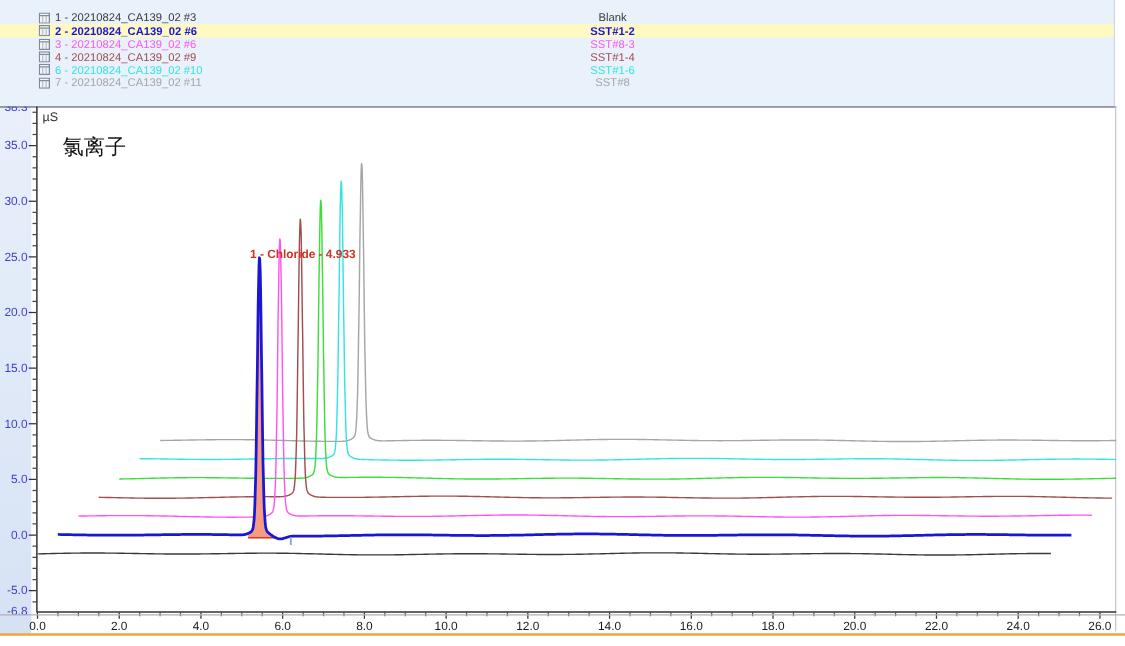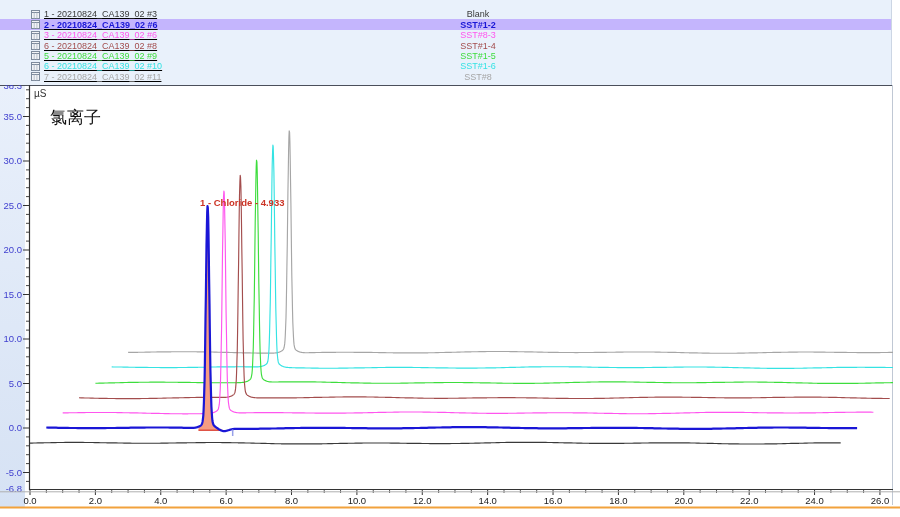--- a/index.html
+++ b/index.html
@@ -14,21 +14,21 @@
     background:#e9f1fb;border-right:1px solid #ccd6e4;
     padding-top:9px;box-sizing:border-box;
   }
   .lrow{
     height:10.45px;display:flex;align-items:center;position:relative;
     font-size:9px;line-height:10px;white-space:nowrap;padding-left:31px;
     cursor:default;
   }
   .lrow.sel{background:#d9dfeb;font-weight:bold;}
   .licon{width:9px;height:9px;margin-right:4px;flex:0 0 auto;}
-  .lsample{position:absolute;left:436px;width:84px;text-align:center;}
+  .lsample{position:absolute;left:448px;width:84px;text-align:center;}
 </style>
 </head>
 <body>
 
 <svg id="plot" width="900" height="517" viewBox="0 0 900 517" xmlns="http://www.w3.org/2000/svg">
     <defs>
       <linearGradient id="strip" x1="0" y1="0" x2="0" y2="1">
         <stop offset="0%" stop-color="#e9f0fb"></stop>
         <stop offset="100%" stop-color="#d6e2f4"></stop>
       </linearGradient>
@@ -180,32 +180,32 @@
       <path d="M62.7,412.9L64.7,412.8L66.6,412.8L68.6,412.8L70.5,412.7L72.5,412.7L74.5,412.7L76.4,412.7L78.4,412.6L80.3,412.6L82.3,412.6L84.3,412.6L86.2,412.5L88.2,412.5L90.1,412.5L92.1,412.5L94.1,412.5L96.0,412.5L98.0,412.5L100.0,412.5L101.9,412.5L103.9,412.5L105.8,412.5L107.8,412.5L109.8,412.5L111.7,412.5L113.7,412.5L115.6,412.5L117.6,412.6L119.6,412.6L121.5,412.6L123.5,412.7L125.5,412.7L127.4,412.7L129.4,412.8L131.3,412.8L133.3,412.8L135.3,412.9L137.2,412.9L139.2,413.0L141.1,413.0L143.1,413.1L145.1,413.1L147.0,413.2L149.0,413.2L151.0,413.3L152.9,413.3L154.9,413.4L156.8,413.4L158.8,413.4L160.8,413.5L162.7,413.5L164.7,413.6L166.6,413.6L168.6,413.6L170.6,413.7L172.5,413.7L174.5,413.7L176.5,413.7L178.4,413.7L180.4,413.7L182.3,413.8L184.3,413.8L186.3,413.8L188.2,413.8L190.2,413.7L192.1,413.7L194.1,413.7L196.1,413.7L198.0,413.7L200.0,413.7L201.9,413.6L202.3,413.6L202.6,413.6L202.9,413.6L203.3,413.6L203.6,413.6L203.9,413.6L204.2,413.6L204.6,413.6L204.9,413.6L205.2,413.6L205.5,413.6L205.9,413.6L206.2,413.6L206.5,413.5L206.9,413.5L207.2,413.5L207.5,413.5L207.8,413.5L208.2,413.5L208.5,413.5L208.8,413.4L209.1,413.4L209.5,413.4L209.8,413.4L210.1,413.3L210.4,413.3L210.8,413.2L211.1,413.2L211.4,413.1L211.8,413.1L212.1,413.0L212.4,412.9L212.7,412.8L213.1,412.7L213.4,412.6L213.7,412.5L214.0,412.4L214.4,412.3L214.7,412.1L215.0,412.0L215.4,411.8L215.7,411.6L216.0,411.4L216.3,411.2L216.7,411.0L217.0,410.7L217.3,410.5L217.6,410.1L218.0,409.7L218.3,409.0L218.6,408.0L218.9,406.5L219.3,404.2L219.6,400.7L219.9,395.5L220.3,388.0L220.6,377.8L220.9,364.3L221.2,347.3L221.6,326.9L221.9,303.7L222.2,278.7L222.5,253.6L222.9,230.3L223.2,210.9L223.5,197.4L223.9,191.1L224.2,192.7L224.5,202.0L224.8,218.1L225.2,239.2L225.5,263.5L225.8,288.7L226.1,313.2L226.5,335.3L226.8,354.4L227.1,370.0L227.4,382.1L227.8,391.1L228.1,397.6L228.4,402.1L228.8,405.0L229.1,407.0L229.4,408.2L229.7,409.0L230.1,409.6L230.4,410.0L230.7,410.3L231.0,410.5L231.4,410.7L231.7,410.9L232.0,411.1L232.4,411.3L232.7,411.5L233.0,411.6L233.3,411.7L233.7,411.9L234.0,412.0L234.3,412.1L234.6,412.2L235.0,412.3L235.3,412.4L235.6,412.4L235.9,412.5L236.3,412.5L236.6,412.6L236.9,412.6L237.3,412.7L237.6,412.7L237.9,412.7L238.2,412.7L238.6,412.8L238.9,412.8L239.2,412.8L239.5,412.8L239.9,412.8L240.2,412.8L240.5,412.8L240.9,412.8L241.2,412.8L241.5,412.8L241.8,412.8L242.2,412.8L242.5,412.8L242.8,412.8L243.1,412.8L243.5,412.8L243.8,412.8L244.1,412.8L244.4,412.8L244.8,412.8L245.1,412.8L245.4,412.8L245.8,412.8L246.1,412.8L246.4,412.7L246.7,412.7L247.1,412.7L249.0,412.7L251.0,412.7L252.9,412.7L254.9,412.6L256.9,412.6L258.8,412.6L260.8,412.6L262.8,412.6L264.7,412.6L266.7,412.6L268.6,412.6L270.6,412.6L272.6,412.6L274.5,412.6L276.5,412.6L278.4,412.6L280.4,412.6L282.4,412.6L284.3,412.7L286.3,412.7L288.3,412.7L290.2,412.7L292.2,412.8L294.1,412.8L296.1,412.8L298.1,412.8L300.0,412.9L302.0,412.9L303.9,412.9L305.9,413.0L307.9,413.0L309.8,413.0L311.8,413.0L313.7,413.0L315.7,413.1L317.7,413.1L319.6,413.1L321.6,413.1L323.6,413.1L325.5,413.1L327.5,413.1L329.4,413.1L331.4,413.1L333.4,413.1L335.3,413.1L337.3,413.1L339.2,413.1L341.2,413.1L343.2,413.1L345.1,413.1L347.1,413.0L349.1,413.0L351.0,413.0L353.0,413.0L354.9,412.9L356.9,412.9L358.9,412.8L360.8,412.8L362.8,412.8L364.7,412.7L366.7,412.7L368.7,412.6L370.6,412.6L372.6,412.6L374.6,412.5L376.5,412.5L378.5,412.4L380.4,412.4L382.4,412.3L384.4,412.3L386.3,412.3L388.3,412.2L390.2,412.2L392.2,412.2L394.2,412.1L396.1,412.1L398.1,412.1L400.1,412.0L402.0,412.0L404.0,412.0L405.9,412.0L407.9,412.0L409.9,412.0L411.8,412.0L413.8,412.0L415.7,412.0L417.7,412.0L419.7,412.0L421.6,412.0L423.6,412.1L425.5,412.1L427.5,412.1L429.5,412.1L431.4,412.2L433.4,412.2L435.4,412.2L437.3,412.3L439.3,412.3L441.2,412.4L443.2,412.4L445.2,412.4L447.1,412.5L449.1,412.5L451.0,412.6L453.0,412.6L455.0,412.7L456.9,412.7L458.9,412.8L460.9,412.8L462.8,412.9L464.8,412.9L466.7,413.0L468.7,413.0L470.7,413.0L472.6,413.1L474.6,413.1L476.5,413.1L478.5,413.2L480.5,413.2L482.4,413.2L484.4,413.2L486.4,413.3L488.3,413.3L490.3,413.3L492.2,413.3L494.2,413.3L496.2,413.3L498.1,413.3L500.1,413.3L502.0,413.3L504.0,413.3L506.0,413.3L507.9,413.3L509.9,413.2L511.9,413.2L513.8,413.2L515.8,413.2L517.7,413.1L519.7,413.1L521.7,413.1L523.6,413.1L525.6,413.0L527.5,413.0L529.5,413.0L531.5,413.0L533.4,412.9L535.4,412.9L537.3,412.9L539.3,412.8L541.3,412.8L543.2,412.8L545.2,412.8L547.2,412.8L549.1,412.7L551.1,412.7L553.0,412.7L555.0,412.7L557.0,412.7L558.9,412.7L560.9,412.7L562.8,412.7L564.8,412.7L566.8,412.7L568.7,412.7L570.7,412.7L572.7,412.8L574.6,412.8L576.6,412.8L578.5,412.8L580.5,412.8L582.5,412.9L584.4,412.9L586.4,412.9L588.3,413.0L590.3,413.0L592.3,413.0L594.2,413.1L596.2,413.1L598.2,413.2L600.1,413.2L602.1,413.2L604.0,413.3L606.0,413.3L608.0,413.4L609.9,413.4L611.9,413.4L613.8,413.5L615.8,413.5L617.8,413.5L619.7,413.6L621.7,413.6L623.7,413.6L625.6,413.6L627.6,413.7L629.5,413.7L631.5,413.7L633.5,413.7L635.4,413.7L637.4,413.7L639.3,413.7L641.3,413.7L643.3,413.7L645.2,413.7L647.2,413.7L649.1,413.6L651.1,413.6L653.1,413.6L655.0,413.6L657.0,413.5L659.0,413.5L660.9,413.5L662.9,413.4L664.8,413.4L666.8,413.3L668.8,413.3L670.7,413.3L672.7,413.2L674.6,413.2L676.6,413.1L678.6,413.1L680.5,413.0L682.5,413.0L684.5,412.9L686.4,412.9L688.4,412.8L690.3,412.8L692.3,412.7L694.3,412.7L696.2,412.6L698.2,412.6L700.1,412.5L702.1,412.5L704.1,412.5L706.0,412.4L708.0,412.4L710.0,412.4L711.9,412.4L713.9,412.3L715.8,412.3L717.8,412.3L719.8,412.3L721.7,412.3L723.7,412.3L725.6,412.3L727.6,412.3L729.6,412.3L731.5,412.3L733.5,412.3L735.5,412.3L737.4,412.4L739.4,412.4L741.3,412.4L743.3,412.4L745.3,412.5L747.2,412.5L749.2,412.5L751.1,412.5L753.1,412.6L755.1,412.6L757.0,412.6L759.0,412.7L760.9,412.7L762.9,412.7L764.9,412.7L766.8,412.8L768.8,412.8L770.8,412.8L772.7,412.9L774.7,412.9L776.6,412.9L778.6,412.9L780.6,412.9L782.5,412.9L784.5,413.0L786.4,413.0L788.4,413.0L790.4,413.0L792.3,413.0L794.3,413.0L796.3,413.0L798.2,413.0L800.2,412.9L802.1,412.9L804.1,412.9L806.1,412.9L808.0,412.9L810.0,412.8L811.9,412.8L813.9,412.8L815.9,412.8L817.8,412.7L819.8,412.7L821.8,412.7L823.7,412.6L825.7,412.6L827.6,412.6L829.6,412.5L831.6,412.5L833.5,412.5L835.5,412.4L837.4,412.4L839.4,412.4L841.4,412.3L843.3,412.3L845.3,412.3L847.2,412.2L849.2,412.2L851.2,412.2L853.1,412.2L855.1,412.2L857.1,412.1L859.0,412.1L861.0,412.1L862.9,412.1L864.9,412.1L866.9,412.1L868.8,412.1L870.8,412.1L872.7,412.2L873.4,412.2" fill="none" stroke="#ff55ee" stroke-width="1.15" stroke-linejoin="round"></path>
       <path d="M30.0,443.1L32.0,443.1L33.9,443.0L35.9,443.0L37.8,442.9L39.8,442.9L41.8,442.8L43.7,442.8L45.7,442.7L47.7,442.7L49.6,442.7L51.6,442.6L53.5,442.6L55.5,442.6L57.5,442.5L59.4,442.5L61.4,442.5L63.3,442.5L65.3,442.4L67.3,442.4L69.2,442.4L71.2,442.4L73.2,442.4L75.1,442.4L77.1,442.4L79.0,442.4L81.0,442.4L83.0,442.4L84.9,442.5L86.9,442.5L88.8,442.5L90.8,442.5L92.8,442.5L94.7,442.6L96.7,442.6L98.6,442.6L100.6,442.7L102.6,442.7L104.5,442.7L106.5,442.8L108.5,442.8L110.4,442.8L112.4,442.9L114.3,442.9L116.3,442.9L118.3,443.0L120.2,443.0L122.2,443.0L124.1,443.1L126.1,443.1L128.1,443.1L130.0,443.1L132.0,443.2L134.0,443.2L135.9,443.2L137.9,443.2L139.8,443.2L141.8,443.2L143.8,443.2L145.7,443.2L147.7,443.2L149.6,443.2L151.6,443.2L153.6,443.2L155.5,443.2L157.5,443.2L159.5,443.2L161.4,443.1L163.4,443.1L165.3,443.1L167.3,443.1L169.3,443.0L171.2,443.0L173.2,443.0L175.1,443.0L177.1,442.9L179.1,442.9L181.0,442.9L183.0,442.8L185.0,442.8L186.9,442.8L188.9,442.7L190.8,442.7L192.8,442.7L194.8,442.7L196.7,442.6L198.7,442.6L200.6,442.6L202.6,442.6L204.6,442.6L206.5,442.5L208.5,442.5L210.4,442.5L212.4,442.5L214.4,442.5L216.3,442.5L218.3,442.5L220.3,442.5L222.2,442.6L224.2,442.6L226.1,442.6L228.1,442.6L230.1,442.6L232.0,442.7L234.0,442.7L235.9,442.7L237.9,442.8L239.9,442.8L241.8,442.9L243.8,442.9L245.8,443.0L247.7,443.0L249.7,443.0L251.6,443.1L253.6,443.1L255.6,443.2L257.5,443.2L259.5,443.3L261.4,443.4L263.4,443.4L265.4,443.4L267.3,443.5L269.3,443.5L271.3,443.6L273.2,443.6L275.2,443.7L277.1,443.7L279.1,443.7L281.1,443.8L283.0,443.8L285.0,443.8L286.9,443.9L288.9,443.9L290.9,443.9L292.8,443.9L294.8,443.9L296.8,443.9L298.7,443.9L300.7,443.9L302.6,443.9L304.6,443.9L306.6,443.9L308.5,443.9L310.5,443.9L312.4,443.9L314.4,443.9L316.4,443.8L318.3,443.8L320.3,443.8L322.2,443.8L324.2,443.7L326.2,443.7L328.1,443.6L330.1,443.6L332.1,443.6L334.0,443.5L336.0,443.5L337.9,443.5L339.9,443.4L341.9,443.4L343.8,443.3L345.8,443.3L347.7,443.3L349.7,443.2L351.7,443.2L353.6,443.2L355.6,443.1L357.6,443.1L359.5,443.1L361.5,443.1L363.4,443.0L365.4,443.0L367.4,443.0L369.3,443.0L371.3,443.0L373.2,443.0L375.2,443.0L377.2,443.0L379.1,443.0L381.1,443.0L383.1,443.0L385.0,443.0L387.0,443.0L388.9,443.0L390.9,443.1L392.9,443.1L394.8,443.1L396.8,443.1L398.7,443.1L400.7,443.2L402.7,443.2L404.6,443.2L406.6,443.3L408.6,443.3L410.5,443.3L412.5,443.3L414.4,443.4L416.4,443.4L418.4,443.4L420.3,443.4L422.3,443.5L424.2,443.5L426.2,443.5L428.2,443.5L430.1,443.6L432.1,443.6L434.0,443.6L436.0,443.6L438.0,443.6L439.9,443.6L441.9,443.6L443.9,443.6L445.8,443.6L447.8,443.6L449.7,443.6L451.7,443.5L453.7,443.5L455.6,443.5L457.6,443.5L459.5,443.5L461.5,443.4L463.5,443.4L465.4,443.4L467.4,443.3L469.4,443.3L471.3,443.2L473.3,443.2L475.2,443.1L477.2,443.1L479.2,443.1L481.1,443.0L483.1,443.0L485.0,442.9L487.0,442.9L489.0,442.8L490.9,442.8L492.9,442.7L494.9,442.7L496.8,442.6L498.8,442.6L500.7,442.5L502.7,442.5L504.7,442.5L506.6,442.4L508.6,442.4L510.5,442.4L512.5,442.3L514.5,442.3L516.4,442.3L518.4,442.3L520.4,442.3L522.3,442.3L524.3,442.3L526.2,442.3L528.2,442.3L530.2,442.3L532.1,442.3L534.1,442.3L536.0,442.3L538.0,442.3L540.0,442.3L541.9,442.4L543.9,442.4L545.8,442.4L547.8,442.5L549.8,442.5L551.7,442.5L553.7,442.6L555.7,442.6L557.6,442.6L559.6,442.7L561.5,442.7L563.5,442.8L565.5,442.8L567.4,442.9L569.4,442.9L571.3,442.9L573.3,443.0L575.3,443.0L577.2,443.1L579.2,443.1L581.2,443.1L583.1,443.2L585.1,443.2L587.0,443.2L589.0,443.3L591.0,443.3L592.9,443.3L594.9,443.3L596.8,443.3L598.8,443.4L600.8,443.4L602.7,443.4L604.7,443.4L606.7,443.4L608.6,443.4L610.6,443.4L612.5,443.4L614.5,443.4L616.5,443.3L618.4,443.3L620.4,443.3L622.3,443.3L624.3,443.3L626.3,443.2L628.2,443.2L630.2,443.2L632.1,443.2L634.1,443.1L636.1,443.1L638.0,443.1L640.0,443.1L642.0,443.0L643.9,443.0L645.9,443.0L647.8,443.0L649.8,442.9L651.8,442.9L653.7,442.9L655.7,442.9L657.6,442.9L659.6,442.8L661.6,442.8L663.5,442.8L665.5,442.8L667.5,442.8L669.4,442.8L671.4,442.8L673.3,442.8L675.3,442.8L677.3,442.8L679.2,442.8L681.2,442.9L683.1,442.9L685.1,442.9L687.1,442.9L689.0,442.9L691.0,443.0L693.0,443.0L694.9,443.0L696.9,443.1L698.8,443.1L700.8,443.2L702.8,443.2L704.7,443.2L706.7,443.3L708.6,443.3L710.6,443.4L712.6,443.4L714.5,443.5L716.5,443.5L718.5,443.6L720.4,443.6L722.4,443.7L724.3,443.7L726.3,443.7L728.3,443.8L730.2,443.8L732.2,443.8L734.1,443.9L736.1,443.9L738.1,443.9L740.0,444.0L742.0,444.0L743.9,444.0L745.9,444.0L747.9,444.0L749.8,444.0L751.8,444.0L753.8,444.0L755.7,444.0L757.7,444.0L759.6,444.0L761.6,444.0L763.6,444.0L765.5,443.9L767.5,443.9L769.4,443.9L771.4,443.9L773.4,443.8L775.3,443.8L777.3,443.8L779.3,443.7L781.2,443.7L783.2,443.6L785.1,443.6L787.1,443.5L789.1,443.5L791.0,443.4L793.0,443.4L794.9,443.4L796.9,443.3L798.9,443.3L800.8,443.2L802.8,443.2L804.8,443.1L806.7,443.1L808.7,443.0L810.6,443.0L812.6,443.0L814.6,442.9L816.5,442.9L818.5,442.9L820.4,442.9L822.4,442.8L824.4,442.8L826.3,442.8L828.3,442.8L830.3,442.8L832.2,442.8L834.2,442.8L836.1,442.8L838.1,442.8L840.1,442.8L840.7,442.8" fill="none" stroke="#3a3a3a" stroke-width="1.15" stroke-linejoin="round"></path>
       <path d="M198.5,426.8L198.7,426.7L199.0,426.5L199.2,426.4L199.5,426.3L199.8,426.1L200.0,426.0L200.3,425.8L200.5,425.6L200.8,425.4L201.1,425.2L201.3,424.9L201.6,424.6L201.9,424.1L202.1,423.5L202.4,422.5L202.6,421.2L202.9,419.4L203.2,416.8L203.4,413.3L203.7,408.5L203.9,402.1L204.2,394.0L204.5,383.7L204.7,371.3L205.0,356.6L205.3,339.7L205.5,321.1L205.8,301.3L206.0,281.1L206.3,261.4L206.6,243.3L206.8,227.8L207.1,215.9L207.3,208.4L207.6,205.9L207.9,208.4L208.1,215.9L208.4,227.8L208.7,243.3L208.9,261.5L209.2,281.2L209.4,301.4L209.7,321.3L210.0,339.9L210.2,356.7L210.5,371.4L210.7,383.9L211.0,394.1L211.3,402.3L211.5,408.7L211.8,413.5L212.1,417.1L212.3,419.7L212.6,421.6L212.8,422.9L213.1,423.8L213.4,424.5L213.6,425.0L213.9,425.4L214.1,425.7L214.4,426.0L214.7,426.2L214.9,426.4L215.2,426.6L215.5,426.8L215.7,427.0L216.0,427.2L216.2,427.4L216.5,427.6L216.8,427.8L217.0,428.0L217.3,428.2L217.5,428.4L217.8,428.5L218.1,428.7L218.3,428.9L218.6,429.0L218.9,429.2L219.1,429.4L219.4,429.5L219.6,429.7L219.9,429.8L220.2,430.0L220.4,430.1L220.7,430.2L220.9,430.3L221.2,430.5L221.5,430.6L221.7,430.7L222.0,430.8L222.2,430.8L222.3,430.2L198.5,430.2Z" fill="#f69c82"></path>
       <line x1="198.45156999999998" y1="430.225" x2="222.31527" y2="430.225" stroke="#d93425" stroke-width="1.2"></line>
       <path d="M46.3,427.5L48.3,427.6L50.3,427.6L52.2,427.6L54.2,427.7L56.2,427.7L58.1,427.8L60.1,427.8L62.0,427.8L64.0,427.9L66.0,427.9L67.9,427.9L69.9,428.0L71.8,428.0L73.8,428.0L75.8,428.0L77.7,428.1L79.7,428.1L81.7,428.1L83.6,428.1L85.6,428.1L87.5,428.1L89.5,428.1L91.5,428.1L93.4,428.1L95.4,428.1L97.3,428.1L99.3,428.1L101.3,428.1L103.2,428.1L105.2,428.1L107.1,428.0L109.1,428.0L111.1,428.0L113.0,428.0L115.0,428.0L117.0,427.9L118.9,427.9L120.9,427.9L122.8,427.8L124.8,427.8L126.8,427.8L128.7,427.8L130.7,427.7L132.6,427.7L134.6,427.7L136.6,427.6L138.5,427.6L140.5,427.6L142.5,427.6L144.4,427.6L146.4,427.5L148.3,427.5L150.3,427.5L152.3,427.5L154.2,427.5L156.2,427.5L158.1,427.5L160.1,427.5L162.1,427.5L164.0,427.5L166.0,427.5L168.0,427.5L169.9,427.6L171.9,427.6L173.8,427.6L175.8,427.6L177.8,427.7L179.7,427.7L181.7,427.7L183.6,427.8L185.6,427.8L185.9,427.8L186.3,427.8L186.6,427.8L186.9,427.8L187.2,427.9L187.6,427.9L187.9,427.9L188.2,427.9L188.5,427.9L188.9,427.9L189.2,427.9L189.5,427.9L189.9,427.9L190.2,427.9L190.5,427.9L190.8,427.9L191.2,427.9L191.5,427.9L191.8,427.9L192.1,427.9L192.5,427.9L192.8,427.9L193.1,427.9L193.4,427.8L193.8,427.8L194.1,427.8L194.4,427.8L194.8,427.7L195.1,427.7L195.4,427.6L195.7,427.6L196.1,427.5L196.4,427.4L196.7,427.4L197.0,427.3L197.4,427.2L197.7,427.1L198.0,426.9L198.4,426.8L198.7,426.7L199.0,426.5L199.3,426.4L199.7,426.2L200.0,426.0L200.3,425.8L200.6,425.6L201.0,425.3L201.3,425.0L201.6,424.5L201.9,423.9L202.3,422.9L202.6,421.4L202.9,419.1L203.3,415.6L203.6,410.4L203.9,403.0L204.2,392.8L204.6,379.3L204.9,362.3L205.2,341.9L205.5,318.7L205.9,293.8L206.2,268.7L206.5,245.4L206.9,226.1L207.2,212.5L207.5,206.2L207.8,207.8L208.2,217.2L208.5,233.2L208.8,254.4L209.1,278.7L209.5,304.0L209.8,328.4L210.1,350.6L210.4,369.7L210.8,385.3L211.1,397.4L211.4,406.5L211.8,413.0L212.1,417.5L212.4,420.5L212.7,422.4L213.1,423.7L213.4,424.6L213.7,425.2L214.0,425.6L214.4,425.9L214.7,426.2L215.0,426.5L215.4,426.8L215.7,427.0L216.0,427.3L216.3,427.5L216.7,427.7L217.0,428.0L217.3,428.2L217.6,428.4L218.0,428.6L218.3,428.9L218.6,429.1L218.9,429.3L219.3,429.5L219.6,429.6L219.9,429.8L220.3,430.0L220.6,430.2L220.9,430.3L221.2,430.5L221.6,430.6L221.9,430.7L222.2,430.8L222.5,430.9L222.9,431.0L223.2,431.1L223.5,431.1L223.9,431.1L224.2,431.1L224.5,431.1L224.8,431.1L225.2,431.1L225.5,431.0L225.8,431.0L226.1,430.9L226.5,430.8L226.8,430.7L227.1,430.6L227.4,430.5L227.8,430.4L228.1,430.3L228.4,430.2L228.8,430.1L229.1,430.0L229.4,429.9L229.7,429.8L230.1,429.7L230.4,429.6L230.7,429.5L232.7,429.1L234.6,428.9L236.6,428.9L238.6,428.9L240.5,428.9L242.5,428.9L244.4,428.9L246.4,428.9L248.4,428.9L250.3,428.8L252.3,428.8L254.3,428.8L256.2,428.8L258.2,428.8L260.1,428.7L262.1,428.7L264.1,428.7L266.0,428.6L268.0,428.6L269.9,428.6L271.9,428.5L273.9,428.5L275.8,428.5L277.8,428.4L279.8,428.4L281.7,428.3L283.7,428.3L285.6,428.2L287.6,428.2L289.6,428.2L291.5,428.1L293.5,428.1L295.4,428.0L297.4,428.0L299.4,428.0L301.3,427.9L303.3,427.9L305.2,427.9L307.2,427.9L309.2,427.9L311.1,427.8L313.1,427.8L315.1,427.8L317.0,427.8L319.0,427.8L320.9,427.8L322.9,427.8L324.9,427.8L326.8,427.8L328.8,427.8L330.7,427.8L332.7,427.8L334.7,427.8L336.6,427.9L338.6,427.9L340.6,427.9L342.5,427.9L344.5,427.9L346.4,428.0L348.4,428.0L350.4,428.0L352.3,428.1L354.3,428.1L356.2,428.1L358.2,428.1L360.2,428.2L362.1,428.2L364.1,428.2L366.1,428.2L368.0,428.3L370.0,428.3L371.9,428.3L373.9,428.3L375.9,428.3L377.8,428.3L379.8,428.4L381.7,428.4L383.7,428.4L385.7,428.4L387.6,428.4L389.6,428.4L391.6,428.4L393.5,428.3L395.5,428.3L397.4,428.3L399.4,428.3L401.4,428.3L403.3,428.2L405.3,428.2L407.2,428.2L409.2,428.1L411.2,428.1L413.1,428.1L415.1,428.0L417.0,428.0L419.0,428.0L421.0,427.9L422.9,427.9L424.9,427.8L426.9,427.8L428.8,427.7L430.8,427.7L432.7,427.6L434.7,427.6L436.7,427.5L438.6,427.5L440.6,427.5L442.5,427.4L444.5,427.4L446.5,427.3L448.4,427.3L450.4,427.3L452.4,427.2L454.3,427.2L456.3,427.2L458.2,427.2L460.2,427.1L462.2,427.1L464.1,427.1L466.1,427.1L468.0,427.1L470.0,427.1L472.0,427.1L473.9,427.1L475.9,427.1L477.9,427.1L479.8,427.2L481.8,427.2L483.7,427.2L485.7,427.2L487.7,427.3L489.6,427.3L491.6,427.3L493.5,427.4L495.5,427.4L497.5,427.4L499.4,427.5L501.4,427.5L503.4,427.6L505.3,427.6L507.3,427.7L509.2,427.7L511.2,427.8L513.2,427.8L515.1,427.8L517.1,427.9L519.0,427.9L521.0,428.0L523.0,428.0L524.9,428.1L526.9,428.1L528.8,428.1L530.8,428.2L532.8,428.2L534.7,428.2L536.7,428.2L538.7,428.3L540.6,428.3L542.6,428.3L544.5,428.3L546.5,428.3L548.5,428.3L550.4,428.3L552.4,428.3L554.3,428.3L556.3,428.3L558.3,428.3L560.2,428.3L562.2,428.3L564.2,428.3L566.1,428.3L568.1,428.2L570.0,428.2L572.0,428.2L574.0,428.2L575.9,428.1L577.9,428.1L579.8,428.1L581.8,428.1L583.8,428.0L585.7,428.0L587.7,428.0L589.7,428.0L591.6,427.9L593.6,427.9L595.5,427.9L597.5,427.9L599.5,427.8L601.4,427.8L603.4,427.8L605.3,427.8L607.3,427.8L609.3,427.8L611.2,427.8L613.2,427.8L615.2,427.8L617.1,427.8L619.1,427.8L621.0,427.8L623.0,427.8L625.0,427.8L626.9,427.8L628.9,427.8L630.8,427.9L632.8,427.9L634.8,427.9L636.7,427.9L638.7,428.0L640.6,428.0L642.6,428.0L644.6,428.1L646.5,428.1L648.5,428.2L650.5,428.2L652.4,428.2L654.4,428.3L656.3,428.3L658.3,428.4L660.3,428.4L662.2,428.5L664.2,428.5L666.1,428.5L668.1,428.6L670.1,428.6L672.0,428.7L674.0,428.7L676.0,428.7L677.9,428.7L679.9,428.8L681.8,428.8L683.8,428.8L685.8,428.8L687.7,428.8L689.7,428.9L691.6,428.9L693.6,428.9L695.6,428.9L697.5,428.9L699.5,428.9L701.5,428.9L703.4,428.8L705.4,428.8L707.3,428.8L709.3,428.8L711.3,428.8L713.2,428.7L715.2,428.7L717.1,428.7L719.1,428.6L721.1,428.6L723.0,428.5L725.0,428.5L727.0,428.4L728.9,428.4L730.9,428.4L732.8,428.3L734.8,428.3L736.8,428.2L738.7,428.2L740.7,428.1L742.6,428.1L744.6,428.0L746.6,428.0L748.5,427.9L750.5,427.9L752.4,427.8L754.4,427.8L756.4,427.8L758.3,427.7L760.3,427.7L762.3,427.7L764.2,427.6L766.2,427.6L768.1,427.6L770.1,427.6L772.1,427.6L774.0,427.5L776.0,427.5L777.9,427.5L779.9,427.5L781.9,427.5L783.8,427.5L785.8,427.5L787.8,427.5L789.7,427.6L791.7,427.6L793.6,427.6L795.6,427.6L797.6,427.6L799.5,427.7L801.5,427.7L803.4,427.7L805.4,427.7L807.4,427.8L809.3,427.8L811.3,427.8L813.3,427.8L815.2,427.9L817.2,427.9L819.1,427.9L821.1,428.0L823.1,428.0L825.0,428.0L827.0,428.0L828.9,428.1L830.9,428.1L832.9,428.1L834.8,428.1L836.8,428.1L838.8,428.1L840.7,428.1L842.7,428.1L844.6,428.1L846.6,428.1L848.6,428.1L850.5,428.1L852.5,428.1L854.4,428.1L856.4,428.1L857.1,428.1" fill="none" stroke="#1a16d6" stroke-width="2.2" stroke-linejoin="round"></path>
       <line x1="232.678" y1="429.5" x2="232.678" y2="436" stroke="#97a0e8" stroke-width="1.5"></line>
     </g>
     <text x="200" y="206" font-size="9.5" font-weight="bold" fill="#cc3425">1 - Chloride - 4.933</text>
   </svg>
 
-<div id="legend" style="background: rgb(233, 241, 251); text-decoration: underline;">
+<div id="legend" style="background: rgb(233, 241, 251);">
     <div class="lrow">
       <svg class="licon" viewBox="0 0 9 9">
         <rect x="0.5" y="0.5" width="8" height="8" fill="#f2f4f7" stroke="#7d8a9c"></rect>
         <line x1="0.5" y1="2.5" x2="8.5" y2="2.5" stroke="#7d8a9c" stroke-width="1"></line>
         <line x1="3.2" y1="2.5" x2="3.2" y2="8.5" stroke="#aab4c2" stroke-width="0.8"></line>
         <line x1="5.9" y1="2.5" x2="5.9" y2="8.5" stroke="#aab4c2" stroke-width="0.8"></line>
       </svg>
       <span style="color: rgb(58, 58, 58);">1 - 20210824_CA139_02 #3</span>
       <span class="lsample" style="color: rgb(58, 58, 58);">Blank</span>
     </div>
-    <div class="lrow sel" style="background: #c4b5fd;">
+    <div class="lrow sel" style="background: #fef9c3;">
       <svg class="licon" viewBox="0 0 9 9">
         <rect x="0.5" y="0.5" width="8" height="8" fill="#f2f4f7" stroke="#7d8a9c"></rect>
         <line x1="0.5" y1="2.5" x2="8.5" y2="2.5" stroke="#7d8a9c" stroke-width="1"></line>
         <line x1="3.2" y1="2.5" x2="3.2" y2="8.5" stroke="#aab4c2" stroke-width="0.8"></line>
         <line x1="5.9" y1="2.5" x2="5.9" y2="8.5" stroke="#aab4c2" stroke-width="0.8"></line>
       </svg>
       <span style="color: rgb(26, 22, 214);">2 - 20210824_CA139_02 #6</span>
       <span class="lsample" style="color: rgb(26, 22, 214);">SST#1-2</span>
     </div>
     <div class="lrow">
@@ -218,32 +218,22 @@
       <span style="color: rgb(255, 85, 238);">3 - 20210824_CA139_02 #6</span>
       <span class="lsample" style="color: rgb(255, 85, 238);">SST#8-3</span>
     </div>
     <div class="lrow">
       <svg class="licon" viewBox="0 0 9 9">
         <rect x="0.5" y="0.5" width="8" height="8" fill="#f2f4f7" stroke="#7d8a9c"></rect>
         <line x1="0.5" y1="2.5" x2="8.5" y2="2.5" stroke="#7d8a9c" stroke-width="1"></line>
         <line x1="3.2" y1="2.5" x2="3.2" y2="8.5" stroke="#aab4c2" stroke-width="0.8"></line>
         <line x1="5.9" y1="2.5" x2="5.9" y2="8.5" stroke="#aab4c2" stroke-width="0.8"></line>
       </svg>
-      <span style="color: rgb(163, 77, 77);">6 - 20210824_CA139_02 #8</span>
+      <span style="color: rgb(163, 77, 77);">4 - 20210824_CA139_02 #9</span>
       <span class="lsample" style="color: rgb(163, 77, 77);">SST#1-4</span>
-    </div>
-    <div class="lrow">
-      <svg class="licon" viewBox="0 0 9 9">
-        <rect x="0.5" y="0.5" width="8" height="8" fill="#f2f4f7" stroke="#7d8a9c"></rect>
-        <line x1="0.5" y1="2.5" x2="8.5" y2="2.5" stroke="#7d8a9c" stroke-width="1"></line>
-        <line x1="3.2" y1="2.5" x2="3.2" y2="8.5" stroke="#aab4c2" stroke-width="0.8"></line>
-        <line x1="5.9" y1="2.5" x2="5.9" y2="8.5" stroke="#aab4c2" stroke-width="0.8"></line>
-      </svg>
-      <span style="color: rgb(61, 221, 61);">5 - 20210824_CA139_02 #9</span>
-      <span class="lsample" style="color: rgb(61, 221, 61);">SST#1-5</span>
     </div>
     <div class="lrow">
       <svg class="licon" viewBox="0 0 9 9">
         <rect x="0.5" y="0.5" width="8" height="8" fill="#f2f4f7" stroke="#7d8a9c"></rect>
         <line x1="0.5" y1="2.5" x2="8.5" y2="2.5" stroke="#7d8a9c" stroke-width="1"></line>
         <line x1="3.2" y1="2.5" x2="3.2" y2="8.5" stroke="#aab4c2" stroke-width="0.8"></line>
         <line x1="5.9" y1="2.5" x2="5.9" y2="8.5" stroke="#aab4c2" stroke-width="0.8"></line>
       </svg>
       <span style="color: rgb(53, 227, 227);">6 - 20210824_CA139_02 #10</span>
       <span class="lsample" style="color: rgb(53, 227, 227);">SST#1-6</span>

